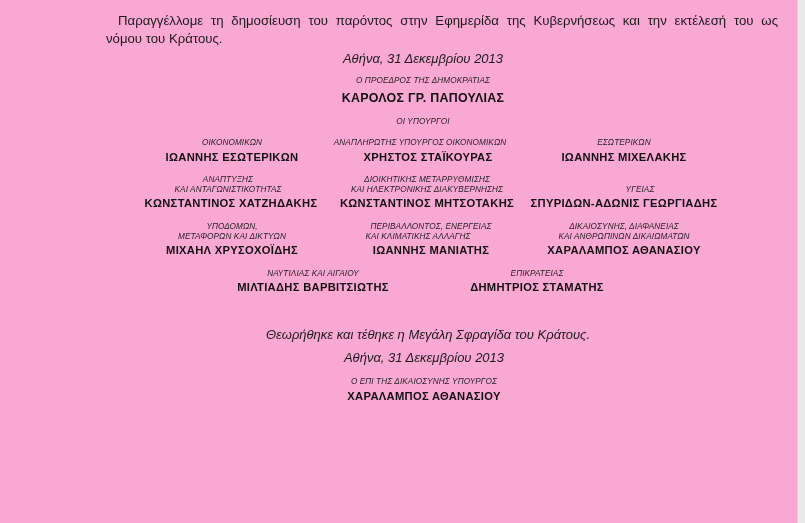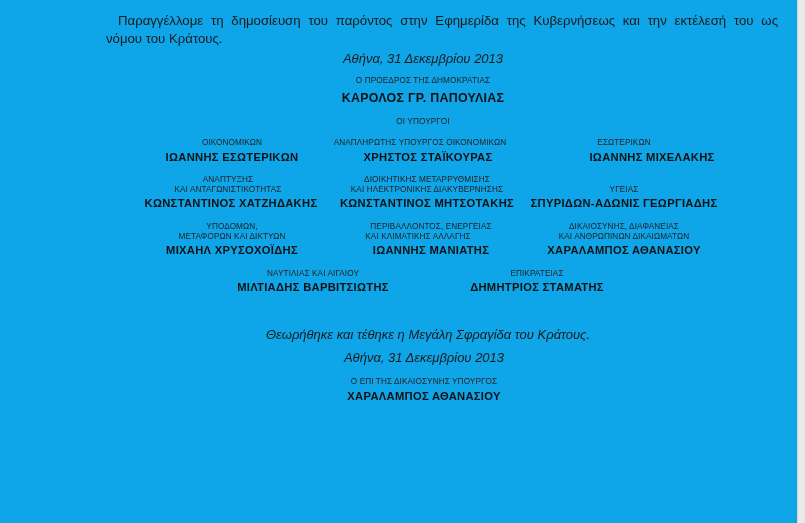--- a/index.html
+++ b/index.html
@@ -5,35 +5,35 @@
   html, body { margin: 0; padding: 0; }
   body {
     width: 805px; height: 523px; overflow: hidden;
     background: #ffffff;
     font-family: "Liberation Sans", "DejaVu Sans", sans-serif;
     color: #111;
     position: relative;
   }
   .page {
     position: absolute; left: 0; top: 0; width: 797px; height: 523px;
-    background: #0ea5e9;
+    background: #f9a8d4;
   }
   .gutter {
     position: absolute; left: 797px; top: 0; width: 8px; height: 523px;
     background: #e9e9e9; border-left: 1px solid #d4d4d4;
   }
   .para {
     position: absolute; left: 106px; top: 12px; width: 672px;
     font-size: 13.2px; line-height: 18px; text-align: justify;
     text-indent: 12px; color: #1a1a1a;
   }
   .para .l1 { display: block; text-align-last: justify; }
   .c { position: absolute; text-align: center; white-space: nowrap; transform: translateX(-50%); }
   .date { font-size: 13px; color: #1a1a1a; font-style: italic; }
-  .small { font-size: 8.2px; letter-spacing: 0.1px; line-height: 10px; color: #222; }
+  .small { font-size: 8.2px; letter-spacing: 0.1px; line-height: 10px; color: #222; font-style: italic; }
   .name { font-size: 11.2px; font-weight: bold; letter-spacing: 0.3px; color: #111; }
   .ital { font-size: 13px; font-style: italic; color: #1a1a1a; }
 </style>
 </head>
 <body>
 
 <div class="page">
 
   <div class="para">
     <span class="l1">Παραγγέλλομε τη δημοσίευση του παρόντος στην Εφημερίδα της Κυβερνήσεως και την εκτέλεσή του ως</span>
@@ -47,31 +47,31 @@
 
   <div class="c small" style="left:423px; top:117px;">ΟΙ ΥΠΟΥΡΓΟΙ</div>
 
   <div class="c small" style="left:232px; top:138px;">ΟΙΚΟΝΟΜΙΚΩΝ</div>
   <div class="c name" style="left:232px; top:151px;">ΙΩΑΝΝΗΣ ΕΣΩΤΕΡΙΚΩΝ</div>
 
   <div class="c small" style="left:420px; top:138px;">ΑΝΑΠΛΗΡΩΤΗΣ ΥΠΟΥΡΓΟΣ ΟΙΚΟΝΟΜΙΚΩΝ</div>
   <div class="c name" style="left:428px; top:151px;">ΧΡΗΣΤΟΣ ΣΤΑΪΚΟΥΡΑΣ</div>
 
   <div class="c small" style="left:624px; top:138px;">ΕΣΩΤΕΡΙΚΩΝ</div>
-  <div class="c name" style="left:624px; top:151px;margin-left:28px;">ΙΩΑΝΝΗΣ ΜΙΧΕΛΑΚΗΣ</div>
+  <div class="c name" style="left:624px; top:151px;">ΙΩΑΝΝΗΣ ΜΙΧΕΛΑΚΗΣ</div>
 
   <div class="c small" style="left:228px; top:175px;">ΑΝΑΠΤΥΞΗΣ</div>
   <div class="c small" style="left:228px; top:185px;">ΚΑΙ ΑΝΤΑΓΩΝΙΣΤΙΚΟΤΗΤΑΣ</div>
   <div class="c name" style="left:231px; top:197px;">ΚΩΝΣΤΑΝΤΙΝΟΣ ΧΑΤΖΗΔΑΚΗΣ</div>
 
   <div class="c small" style="left:427px; top:175px;">ΔΙΟΙΚΗΤΙΚΗΣ ΜΕΤΑΡΡΥΘΜΙΣΗΣ</div>
   <div class="c small" style="left:427px; top:185px;">ΚΑΙ ΗΛΕΚΤΡΟΝΙΚΗΣ ΔΙΑΚΥΒΕΡΝΗΣΗΣ</div>
   <div class="c name" style="left:427px; top:197px;">ΚΩΝΣΤΑΝΤΙΝΟΣ ΜΗΤΣΟΤΑΚΗΣ</div>
 
-  <div class="c small" style="left:624px; top:185px;">ΥΓΕΙΑΣ</div>
+  <div class="c small" style="left:640px; top:185px;">ΥΓΕΙΑΣ</div>
   <div class="c name" style="left:624px; top:197px;">ΣΠΥΡΙΔΩΝ-ΑΔΩΝΙΣ ΓΕΩΡΓΙΑΔΗΣ</div>
 
   <div class="c small" style="left:232px; top:222px;">ΥΠΟΔΟΜΩΝ,</div>
   <div class="c small" style="left:232px; top:232px;">ΜΕΤΑΦΟΡΩΝ ΚΑΙ ΔΙΚΤΥΩΝ</div>
   <div class="c name" style="left:232px; top:244px;">ΜΙΧΑΗΛ ΧΡΥΣΟΧΟΪΔΗΣ</div>
 
   <div class="c small" style="left:431px; top:222px;text-align:center;">ΠΕΡΙΒΑΛΛΟΝΤΟΣ, ΕΝΕΡΓΕΙΑΣ</div>
   <div class="c small" style="left:418px; top:232px;">ΚΑΙ ΚΛΙΜΑΤΙΚΗΣ ΑΛΛΑΓΗΣ</div>
   <div class="c name" style="left:431px; top:244px;">ΙΩΑΝΝΗΣ ΜΑΝΙΑΤΗΣ</div>
 

